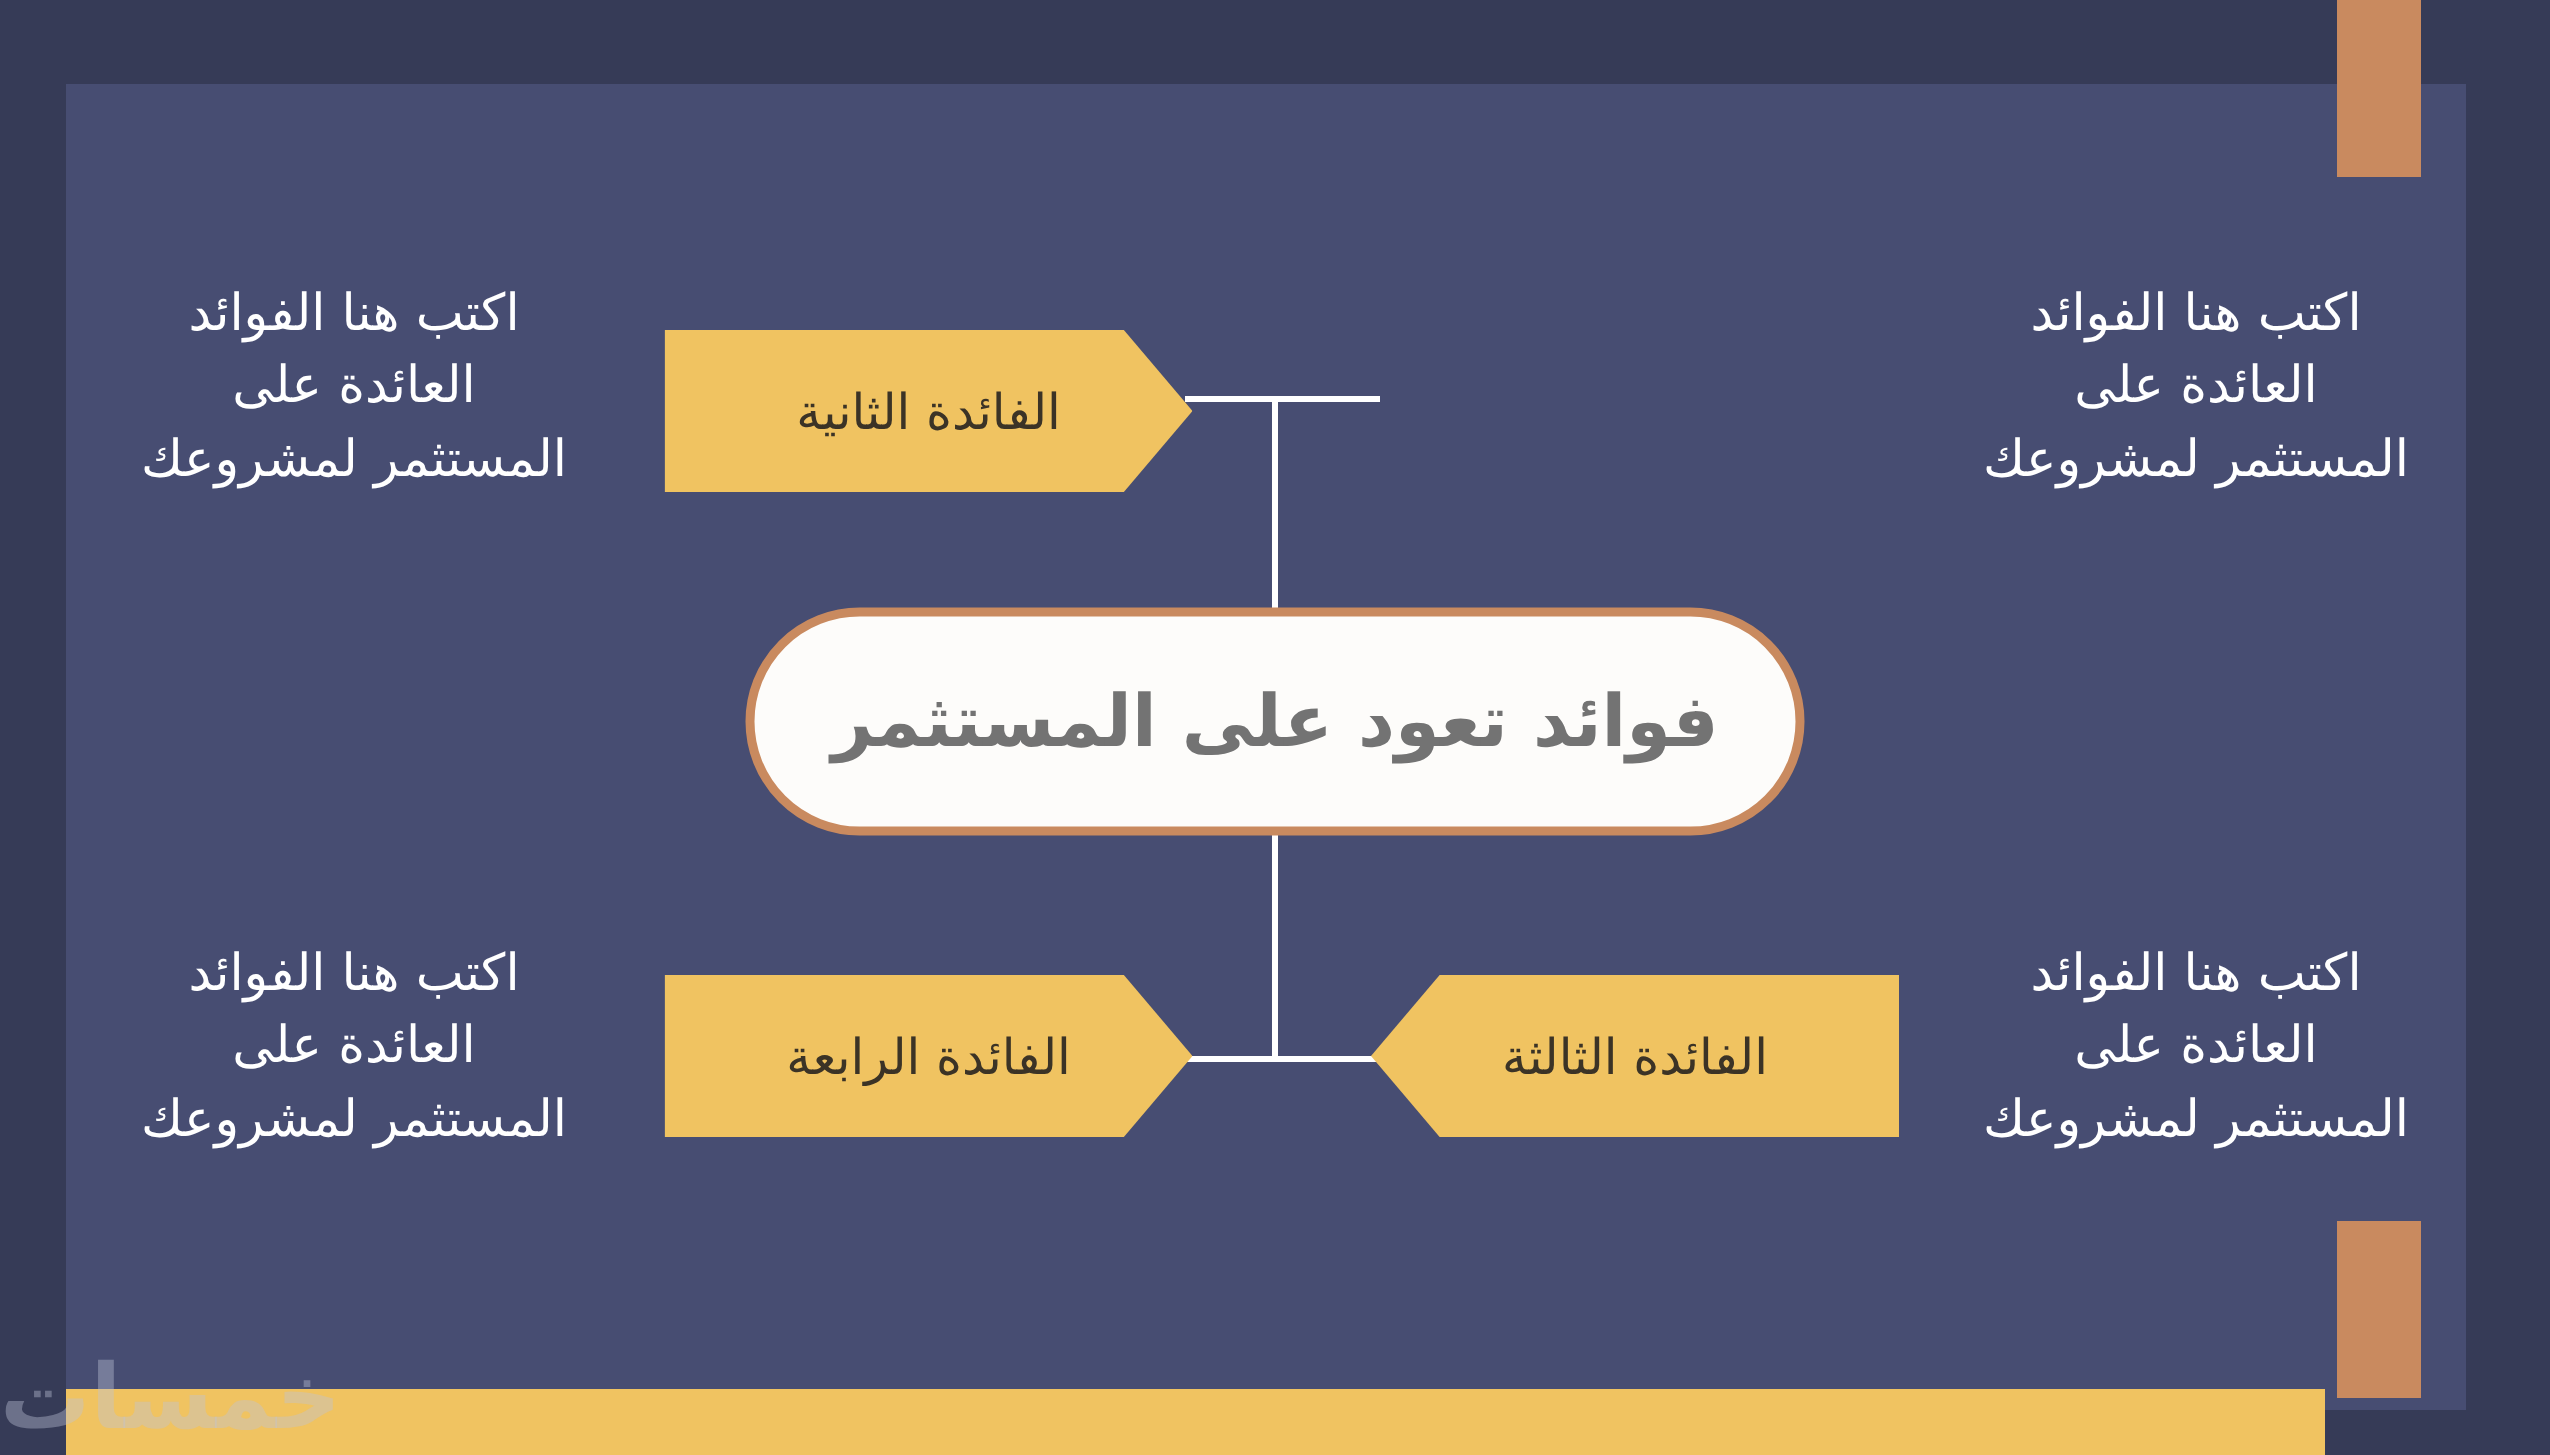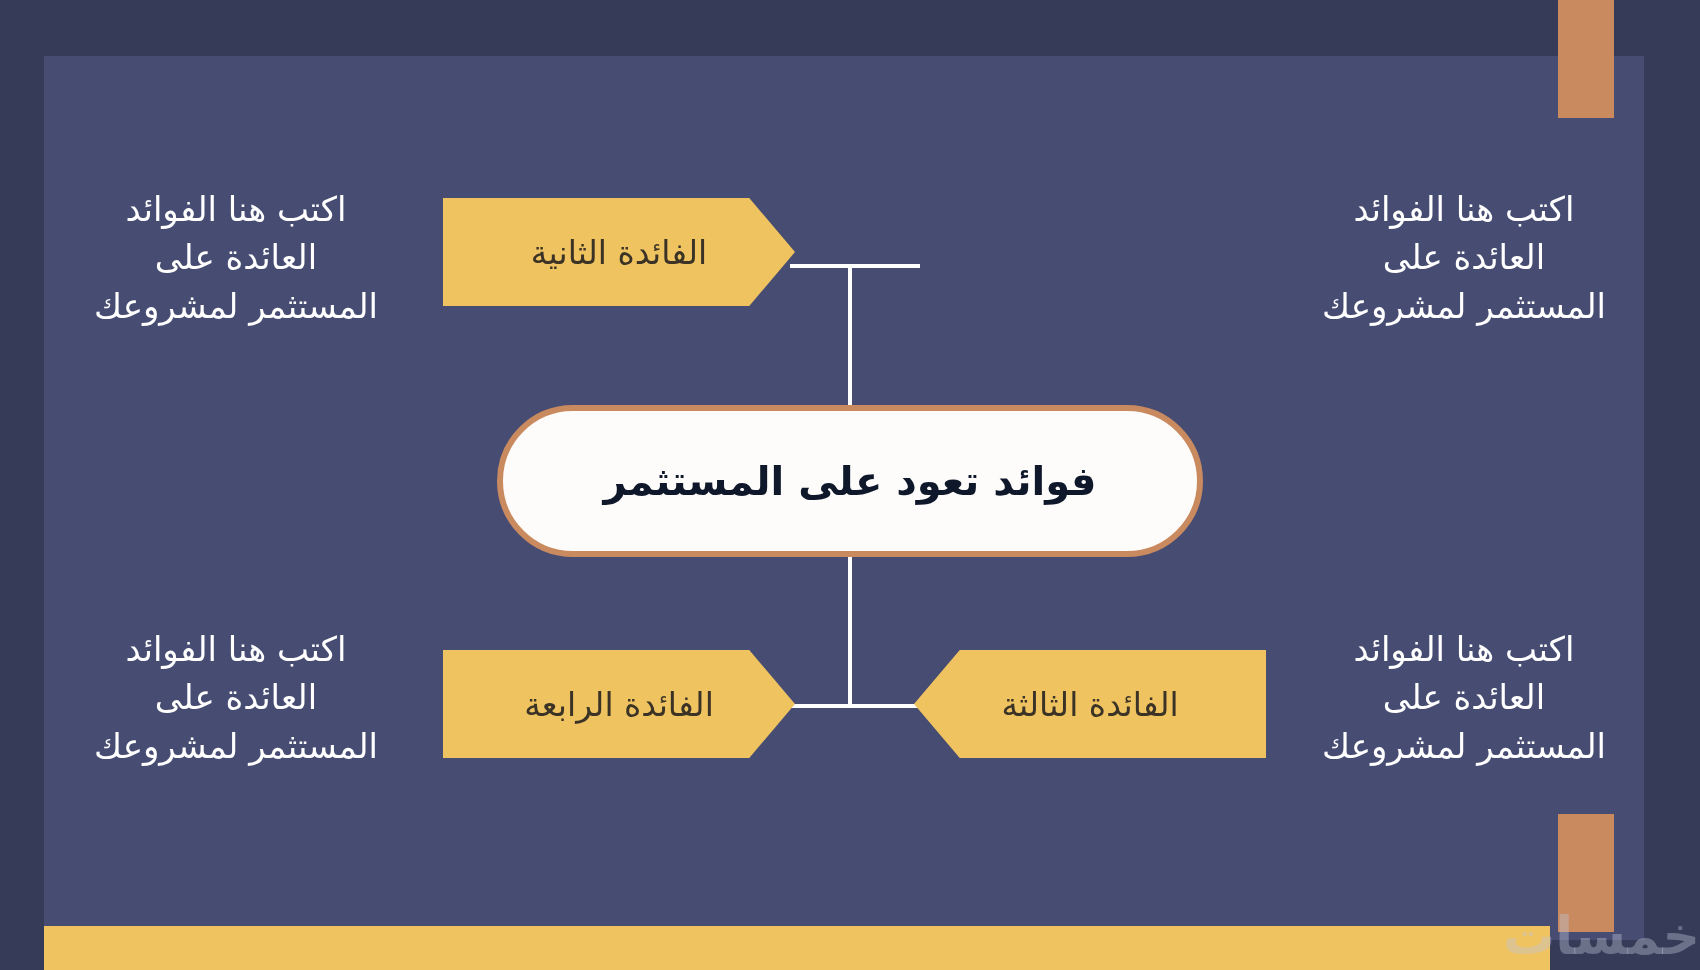--- a/index.html
+++ b/index.html
@@ -61,22 +61,22 @@
     height: 44px;
     background: #f0c361;
   }
 
   
   .watermark {
     position: absolute;
     left: 0;
     right: 0;
     bottom: 8px;
-    text-align: right;
-    font-size: 52px;
+    text-align: left;
+    font-size: 60px;
     font-weight: 700;
     color: rgba(190, 195, 215, 0.40);
     letter-spacing: 1px;
     pointer-events: none;
     line-height: 1;
   }
 
   
   .connector {
     position: absolute;
@@ -116,23 +116,23 @@
     height: 152px;
     background: #fdfcfa;
     border: 6px solid #c98a5f;
     border-radius: 80px;
     display: flex;
     align-items: center;
     justify-content: center;
     box-sizing: border-box;
   }
   .center-node span {
-    font-size: 40px;
+    font-size: 48px;
     font-weight: 700;
-    color: #0f172a;
+    color: #737373;
     white-space: nowrap;
     letter-spacing: -0.5px;
   }
 
   
   .hex {
     position: absolute;
     width: 352px;
     height: 108px;
     background: #f0c361;
@@ -150,21 +150,21 @@
   
   .hex-point-left {
     clip-path: polygon(0% 50%, 13% 0%, 100% 0%, 100% 100%, 13% 100%);
   }
   
   .hex-point-right {
     clip-path: polygon(0% 0%, 87% 0%, 100% 50%, 87% 100%, 0% 100%);
   }
 
   .hex-1 { left: 914px;  top: 210px; }
-  .hex-2 { left: 443px;  top: 198px; }
+  .hex-2 { left: 443px;  top: 220px; }
   .hex-3 { left: 914px;  top: 650px; }
   .hex-4 { left: 443px;  top: 650px; }
 
   
   .desc {
     position: absolute;
     width: 300px;
     color: #ffffff;
     font-size: 34px;
     line-height: 1.42;

